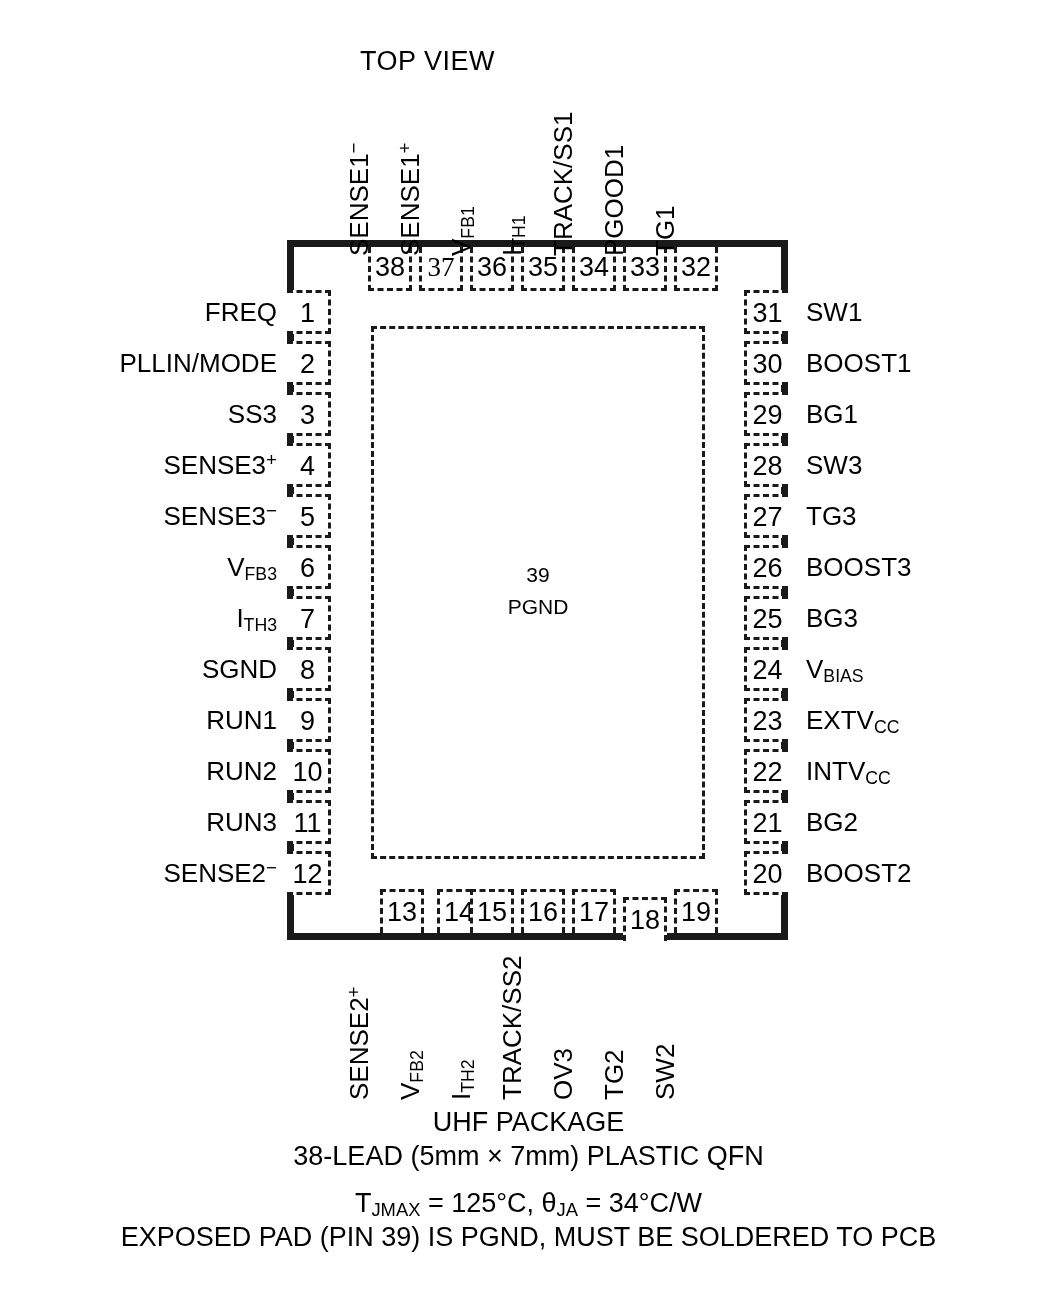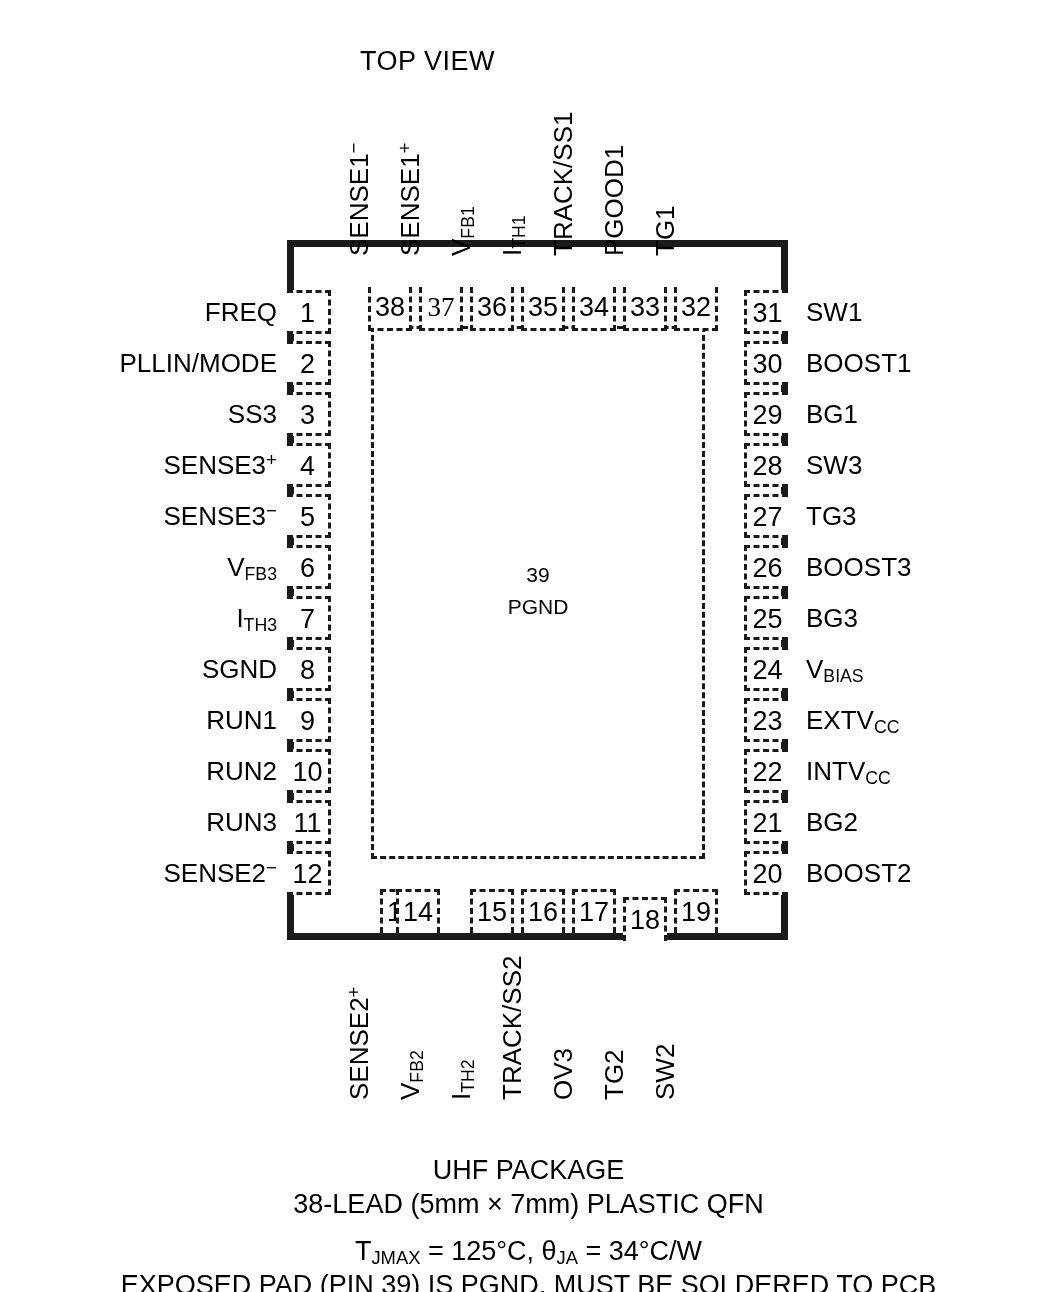--- a/index.html
+++ b/index.html
@@ -82,21 +82,21 @@
     line-height: 40px;
   }
   .pin-box.side-left  { border-left: none; }
   .pin-box.side-right { border-right: none; }
   .pin-box.side-top,
   .pin-box.side-bottom {
     width: 44px;
     height: 44px;
     line-height: 40px;
   }
-  .pin-box.side-top    { border-top: none; margin-top: 40px; }
+  .pin-box.side-top    { border-top: none; }
   .pin-box.side-bottom { border-bottom: none; }
 
   
   .pin-label-h {
     position: absolute;
     font-size: 26px;
     line-height: 44px;
     height: 44px;
     white-space: nowrap;
   }
@@ -124,21 +124,20 @@
     vertical-align: 0.42em;
     line-height: 0;
   }
 
   
   .footer-block {
     position: absolute;
     left: 0;
     width: 1057px;
     text-align: center;
-    margin-top: 48px;
   }
   .footer-pkg {
     top: 1105px;
     font-size: 27px;
     line-height: 34px;
   }
   .footer-thermal {
     top: 1186px;
     font-size: 27px;
     line-height: 34px;
@@ -218,21 +217,21 @@
       <div class="pin-box side-top" style="left: 521px; top: 247px;">35</div>
       <div class="pin-label-v" style="left: 527px; top: 226px;">I<sub>TH1</sub></div>
       <div class="pin-box side-top" style="left: 572px; top: 247px;">34</div>
       <div class="pin-label-v" style="left: 578px; top: 226px;">TRACK/SS1</div>
       <div class="pin-box side-top" style="left: 623px; top: 247px;">33</div>
       <div class="pin-label-v" style="left: 629px; top: 226px;">PGOOD1</div>
       <div class="pin-box side-top" style="left: 674px; top: 247px;">32</div>
       <div class="pin-label-v" style="left: 680px; top: 226px;">TG1</div>
       <div class="pin-box side-bottom" style="left: 380px; top: 889px;">13</div>
       <div class="pin-label-v" style="left: 374px; top: 1070px;">SENSE2<sup>+</sup></div>
-      <div class="pin-box side-bottom" style="left: 396px; top: 889px;">14</div>
+      <div class="pin-box side-bottom" style="left: 437px; top: 889px;">14</div>
       <div class="pin-label-v" style="left: 425px; top: 1070px;">V<sub>FB2</sub></div>
       <div class="pin-box side-bottom" style="left: 470px; top: 889px;">15</div>
       <div class="pin-label-v" style="left: 476px; top: 1070px;">I<sub>TH2</sub></div>
       <div class="pin-box side-bottom" style="left: 521px; top: 889px;">16</div>
       <div class="pin-label-v" style="left: 527px; top: 1070px;">TRACK/SS2</div>
       <div class="pin-box side-bottom" style="left: 572px; top: 889px;">17</div>
       <div class="pin-label-v" style="left: 578px; top: 1070px;">OV3</div>
       <div class="pin-box side-bottom" style="left: 623px; top: 889px; margin-top: 8px;">18</div>
       <div class="pin-label-v" style="left: 629px; top: 1070px;">TG2</div>
       <div class="pin-box side-bottom" style="left: 674px; top: 889px;">19</div>

